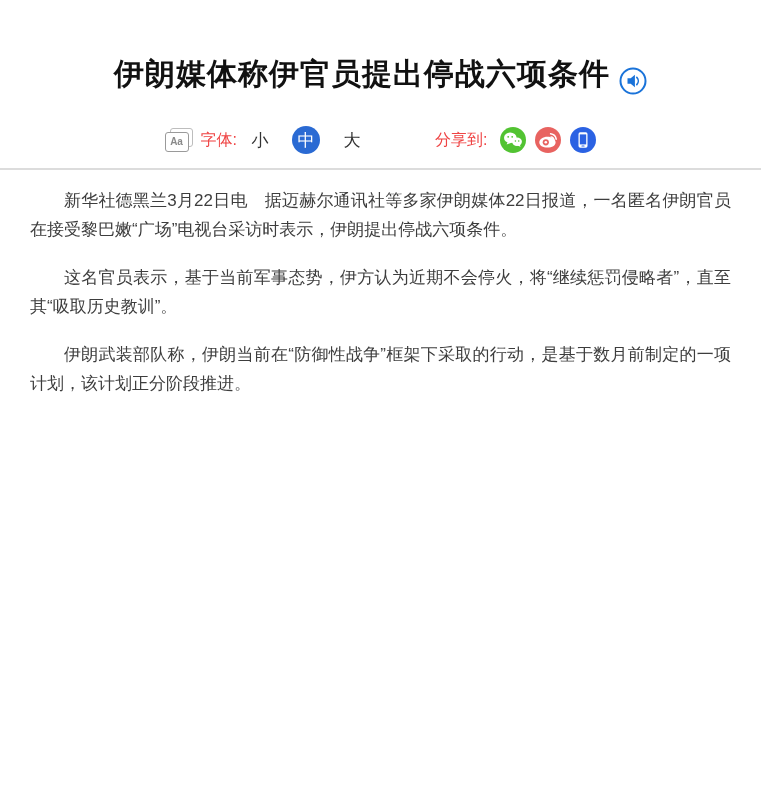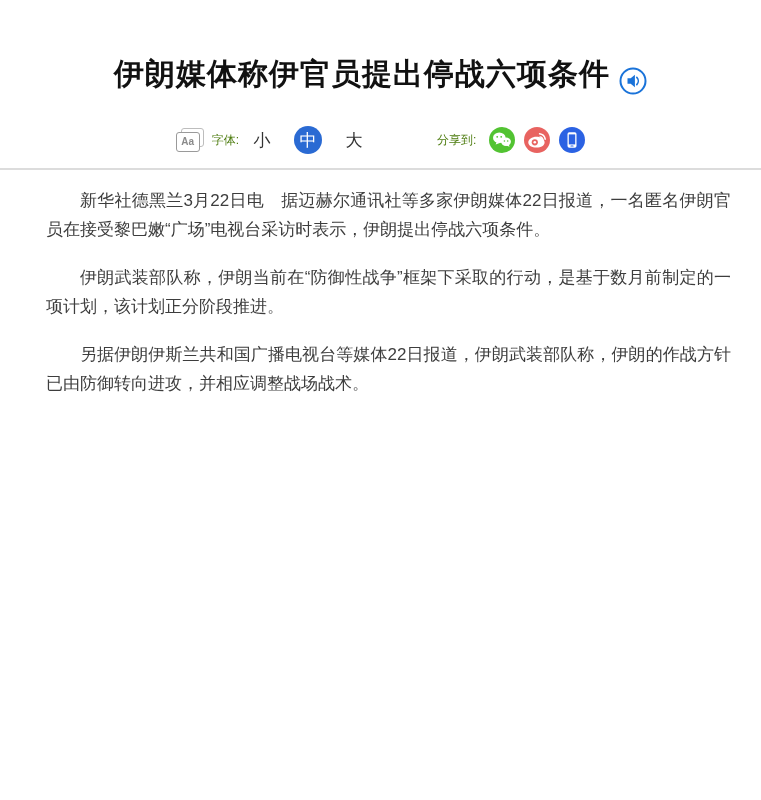--- a/index.html
+++ b/index.html
@@ -30,42 +30,42 @@
   .font-icon .sheet-back {
     position:absolute; right:0; top:0; width:21px; height:17px;
     border:1px solid #bdbdbd; border-radius:3px; background:#ffffff;
   }
   .font-icon .sheet-front {
     position:absolute; left:0; bottom:0; width:22px; height:18px;
     border:1px solid #9a9a9a; border-radius:3px; background:#ffffff;
     color:#8a8a8a; font-size:10px; font-weight:bold;
     text-align:center; line-height:17px;
   }
-  .tool-label { font-size:12px; color:#4d7c0f; }
+  .tool-label { font-size:16px; color:#ef4444; }
   .size-btn {
     width:28px; height:28px; margin:0 9px;
     display:inline-flex; justify-content:center; align-items:center;
     font-size:17px; color:#333333; cursor:pointer; border-radius:50%;
   }
   .size-btn.active { background:#2a6ad3; color:#ffffff; }
   .share-label { margin-left:60px; margin-right:4px; }
   .share-btn {
     width:26px; height:26px; margin-left:9px; border-radius:50%;
     display:inline-flex; justify-content:center; align-items:center;
     cursor:pointer;
   }
   .share-btn.wechat { background:#52c332; }
   .share-btn.weibo  { background:#e86360; }
   .share-btn.mobile { background:#2b62e3; }
 
   
   .divider { margin:13px 0 0 0; border:none; border-top:2px solid #dcdcdc; }
 
   
-  .article { padding:16px 30px 0 46px; }
+  .article { padding:16px 30px 0 30px; }
   .article p {
     margin:0 0 19px 0;
     font-size:17px; line-height:29px; color:#3d3d3d;
     text-indent:2em; text-align:justify;
   }
 </style>
 </head>
 <body>
 
 <div class="page">
@@ -120,17 +120,17 @@
         <rect x="9.8" y="7.4" width="6.4" height="10" fill="#2b62e3"></rect>
         <rect x="11.4" y="18.4" width="3.2" height="1.2" rx="0.6" fill="#2b62e3"></rect>
       </svg>
     </span>
   </div>
 
   <hr class="divider">
 
   <div class="article">
     <p>新华社德黑兰3月22日电　据迈赫尔通讯社等多家伊朗媒体22日报道，一名匿名伊朗官员在接受黎巴嫩“广场”电视台采访时表示，伊朗提出停战六项条件。</p>
+    <p>这名官员表示，基于当前军事态势，伊方认为近期不会停火，将“继续惩罚侵略者”，直至其“吸取历史教训”。</p>
     <p>伊朗武装部队称，伊朗当前在“防御性战争”框架下采取的行动，是基于数月前制定的一项计划，该计划正分阶段推进。</p>
-    <p>另据伊朗伊斯兰共和国广播电视台等媒体22日报道，伊朗武装部队称，伊朗的作战方针已由防御转向进攻，并相应调整战场战术。</p>
   </div>
 
 </div>
 
 </body></html>

